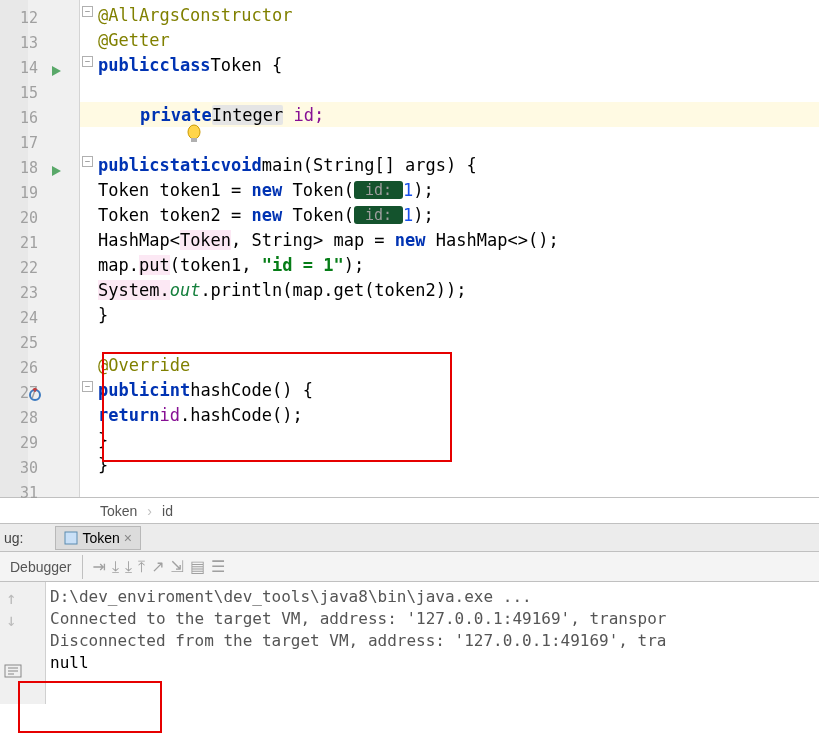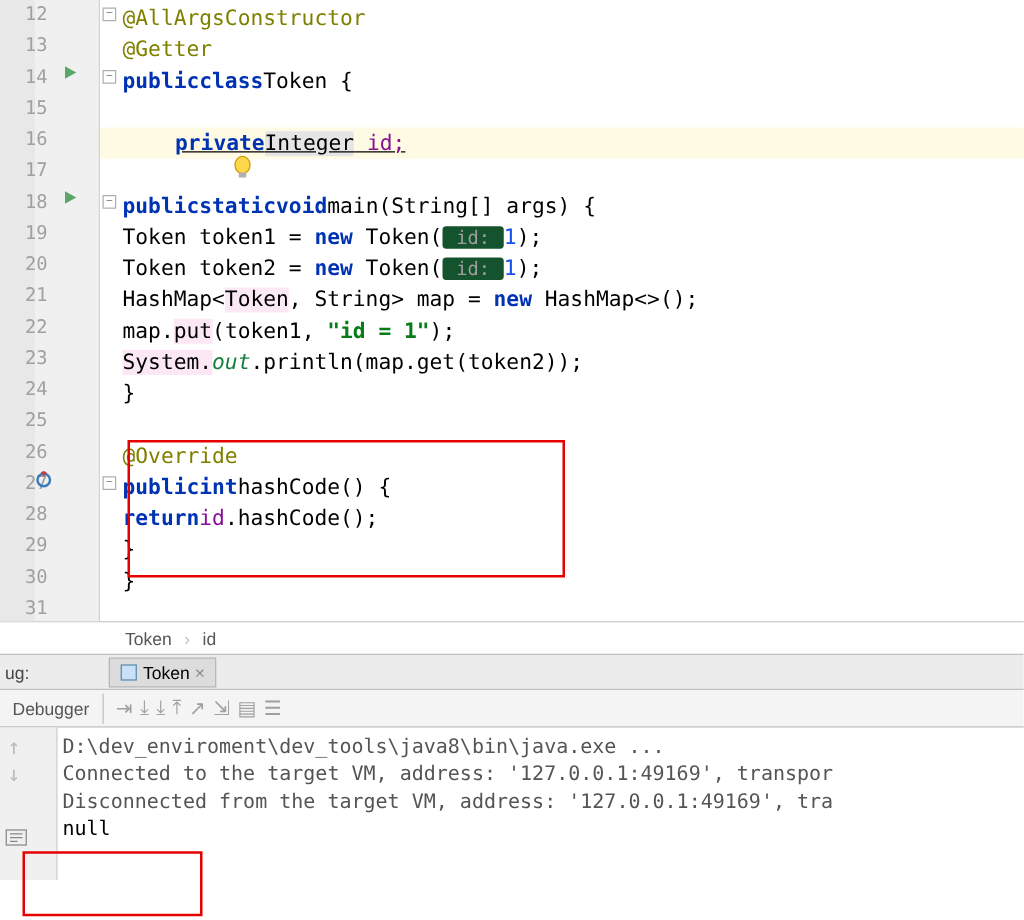--- a/index.html
+++ b/index.html
@@ -28,21 +28,21 @@
   .gutter-left-strip {
     position: absolute;
     left: 0; top: 0;
     width: 28px;
     height: 100%;
     background: #e8e8e8;
   }
   .line-row {
     height: 25px;
     display: flex;
-    align-items: flex-start;
+    align-items: flex-end;
     position: relative;
   }
   .line-number {
     width: 44px;
     text-align: right;
     color: #a0a0a0;
     font-size: 15px;
     padding-right: 6px;
     z-index: 2;
   }
@@ -61,21 +61,21 @@
     position: relative;
   }
   .code-line {
     height: 25px;
     display: flex;
     align-items: center;
     padding-left: 18px;
     white-space: pre;
     position: relative;
   }
-  .hl-line { background: #fffae3; text-decoration: underline; }
+  .hl-line { background: #fffae3; }
   .fold-strip {
     position: absolute;
     left: 0; top: 0;
     width: 16px;
     height: 100%;
   }
   .fold-mark {
     position: absolute;
     left: 2px;
     width: 11px; height: 11px;
@@ -122,21 +122,20 @@
   }
   .file-tab-bar {
     height: 28px;
     background: #ececec;
     display: flex;
     align-items: center;
     padding-left: 4px;
     font-family: "Segoe UI", Arial, sans-serif;
     font-size: 14px;
     border-bottom: 1px solid #c0c0c0;
-    gap: 32px;
   }
   .file-tab {
     background: #dcdcdc;
     padding: 3px 8px;
     margin-left: 32px;
     display: flex;
     align-items: center;
     gap: 4px;
     border: 1px solid #b8b8b8;
   }

